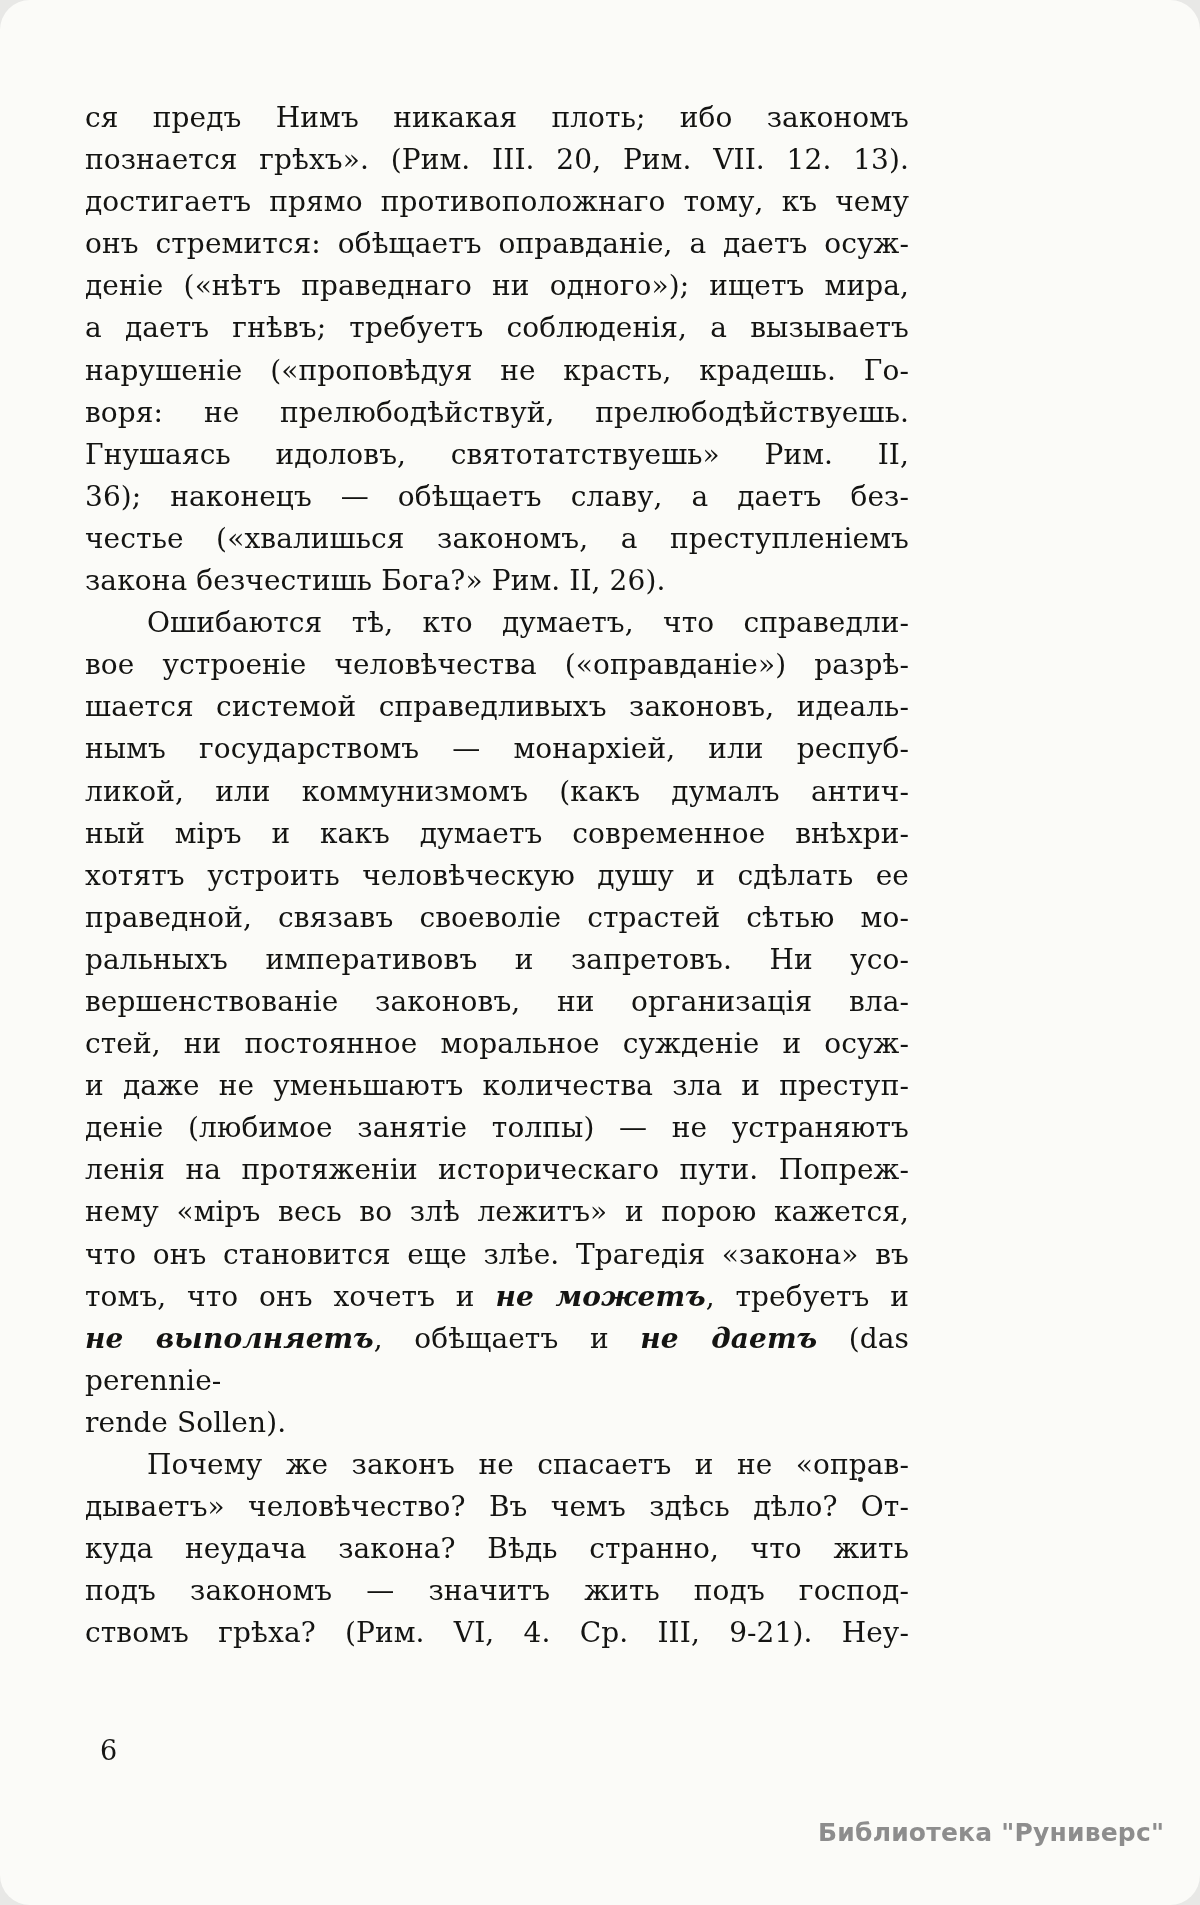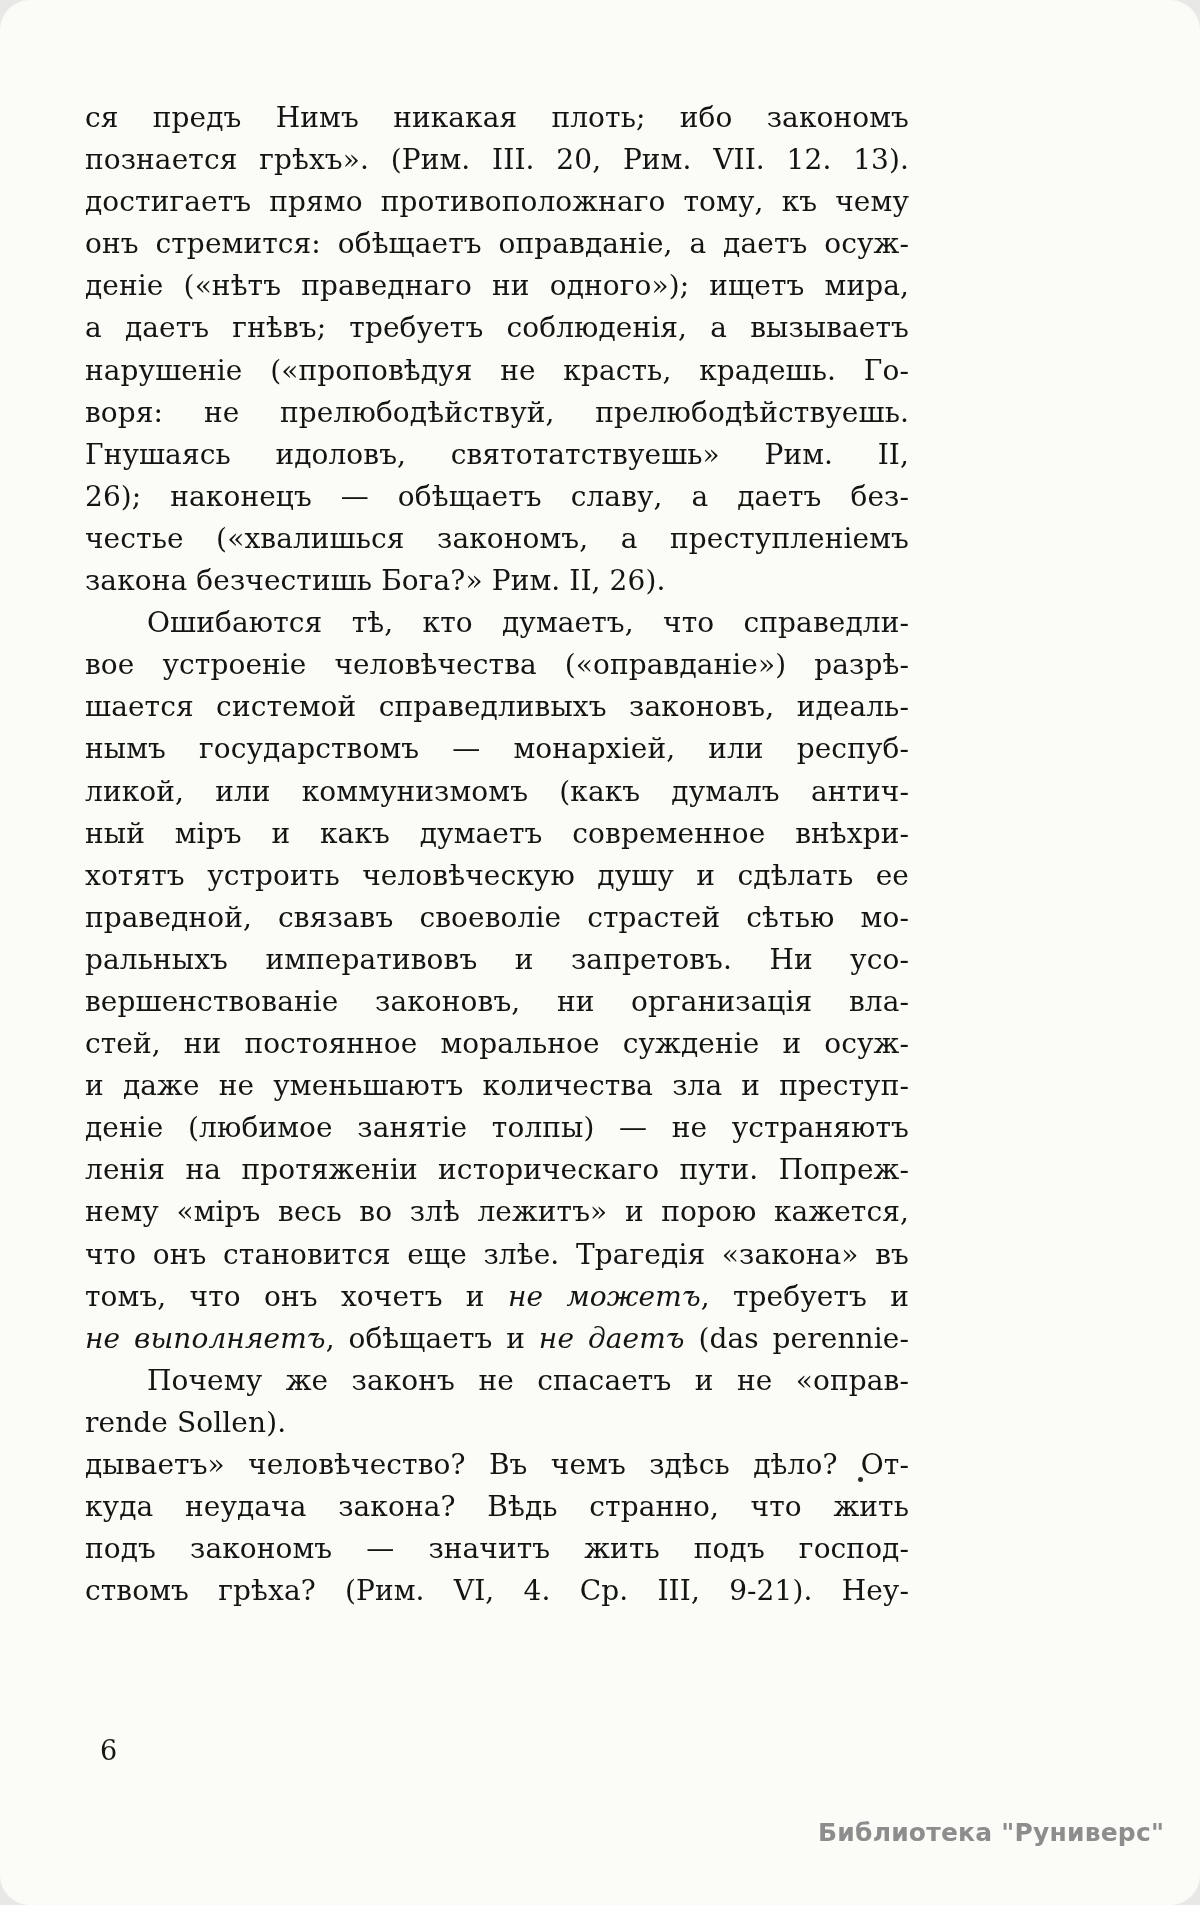--- a/index.html
+++ b/index.html
@@ -33,20 +33,21 @@
     white-space: normal;
   }
   .line.indent {
     text-indent: 62px;
   }
   .line.last-left {
     text-align-last: left;
   }
   .line .it {
     font-style: italic;
+    font-weight: bold;
   }
   .page-number {
     position: absolute;
     left: 100px;
     top: 1735px;
     font-family: "DejaVu Serif", serif;
     font-size: 27px;
     color: #161614;
   }
   .watermark {
@@ -76,43 +77,43 @@
   <div class="text-block">
       <div class="line"><span>ся предъ Нимъ никакая плоть; ибо закономъ</span></div>
       <div class="line"><span>познается грѣхъ». (Рим. III. 20, Рим. VII. 12. 13).</span></div>
       <div class="line"><span>достигаетъ прямо противоположнаго тому, къ чему</span></div>
       <div class="line"><span>онъ стремится: обѣщаетъ оправданіе, а даетъ осуж-</span></div>
       <div class="line"><span>деніе («нѣтъ праведнаго ни одного»); ищетъ мира,</span></div>
       <div class="line"><span>а даетъ гнѣвъ; требуетъ соблюденія, а вызываетъ</span></div>
       <div class="line"><span>нарушеніе («проповѣдуя не красть, крадешь. Го-</span></div>
       <div class="line"><span>воря: не прелюбодѣйствуй, прелюбодѣйствуешь.</span></div>
       <div class="line"><span>Гнушаясь идоловъ, святотатствуешь» Рим. II,</span></div>
-      <div class="line"><span>26); наконецъ — обѣщаетъ славу, а даетъ без-</span></div>
+      <div class="line"><span>36); наконецъ — обѣщаетъ славу, а даетъ без-</span></div>
       <div class="line"><span>честье («хвалишься закономъ, а преступленіемъ</span></div>
       <div class="line last-left"><span>закона безчестишь Бога?» Рим. II, 26).</span></div>
       <div class="line indent"><span>Ошибаются тѣ, кто думаетъ, что справедли-</span></div>
       <div class="line"><span>вое устроеніе человѣчества («оправданіе») разрѣ-</span></div>
       <div class="line"><span>шается системой справедливыхъ законовъ, идеаль-</span></div>
       <div class="line"><span>нымъ государствомъ — монархіей, или респуб-</span></div>
       <div class="line"><span>ликой, или коммунизмомъ (какъ думалъ антич-</span></div>
       <div class="line"><span>ный міръ и какъ думаетъ современное внѣхри-</span></div>
       <div class="line"><span>хотятъ устроить человѣческую душу и сдѣлать ее</span></div>
       <div class="line"><span>праведной, связавъ своеволіе страстей сѣтью мо-</span></div>
       <div class="line"><span>ральныхъ императивовъ и запретовъ. Ни усо-</span></div>
       <div class="line"><span>вершенствованіе законовъ, ни организація вла-</span></div>
       <div class="line"><span>стей, ни постоянное моральное сужденіе и осуж-</span></div>
       <div class="line"><span>и даже не уменьшаютъ количества зла и преступ-</span></div>
       <div class="line"><span>деніе (любимое занятіе толпы) — не устраняютъ</span></div>
       <div class="line"><span>ленія на протяженіи историческаго пути. Попреж-</span></div>
       <div class="line"><span>нему «міръ весь во злѣ лежитъ» и порою кажется,</span></div>
       <div class="line"><span>что онъ становится еще злѣе. Трагедія «закона» въ</span></div>
       <div class="line"><span>томъ, что онъ хочетъ и </span><span class="it">не можетъ</span><span>, требуетъ и</span></div>
       <div class="line"><span class="it">не выполняетъ</span><span>, обѣщаетъ и </span><span class="it">не даетъ</span><span> (das perennie-</span></div>
+      <div class="line last-left"><span>rende Sollen).</span></div>
       <div class="line indent"><span>Почему же законъ не спасаетъ и не «оправ-</span></div>
-      <div class="line last-left"><span>rende Sollen).</span></div>
       <div class="line"><span>дываетъ» человѣчество? Въ чемъ здѣсь дѣло? От-</span></div>
       <div class="line"><span>куда неудача закона? Вѣдь странно, что жить</span></div>
       <div class="line"><span>подъ закономъ — значитъ жить подъ господ-</span></div>
       <div class="line"><span>ствомъ грѣха? (Рим. VI, 4. Ср. III, 9-21). Неу-</span></div>
     </div>
   <div class="ink-speck"></div>
   <div class="page-number">6</div>
   <div class="watermark">Библиотека "Руниверс"</div>
 </div>
 

